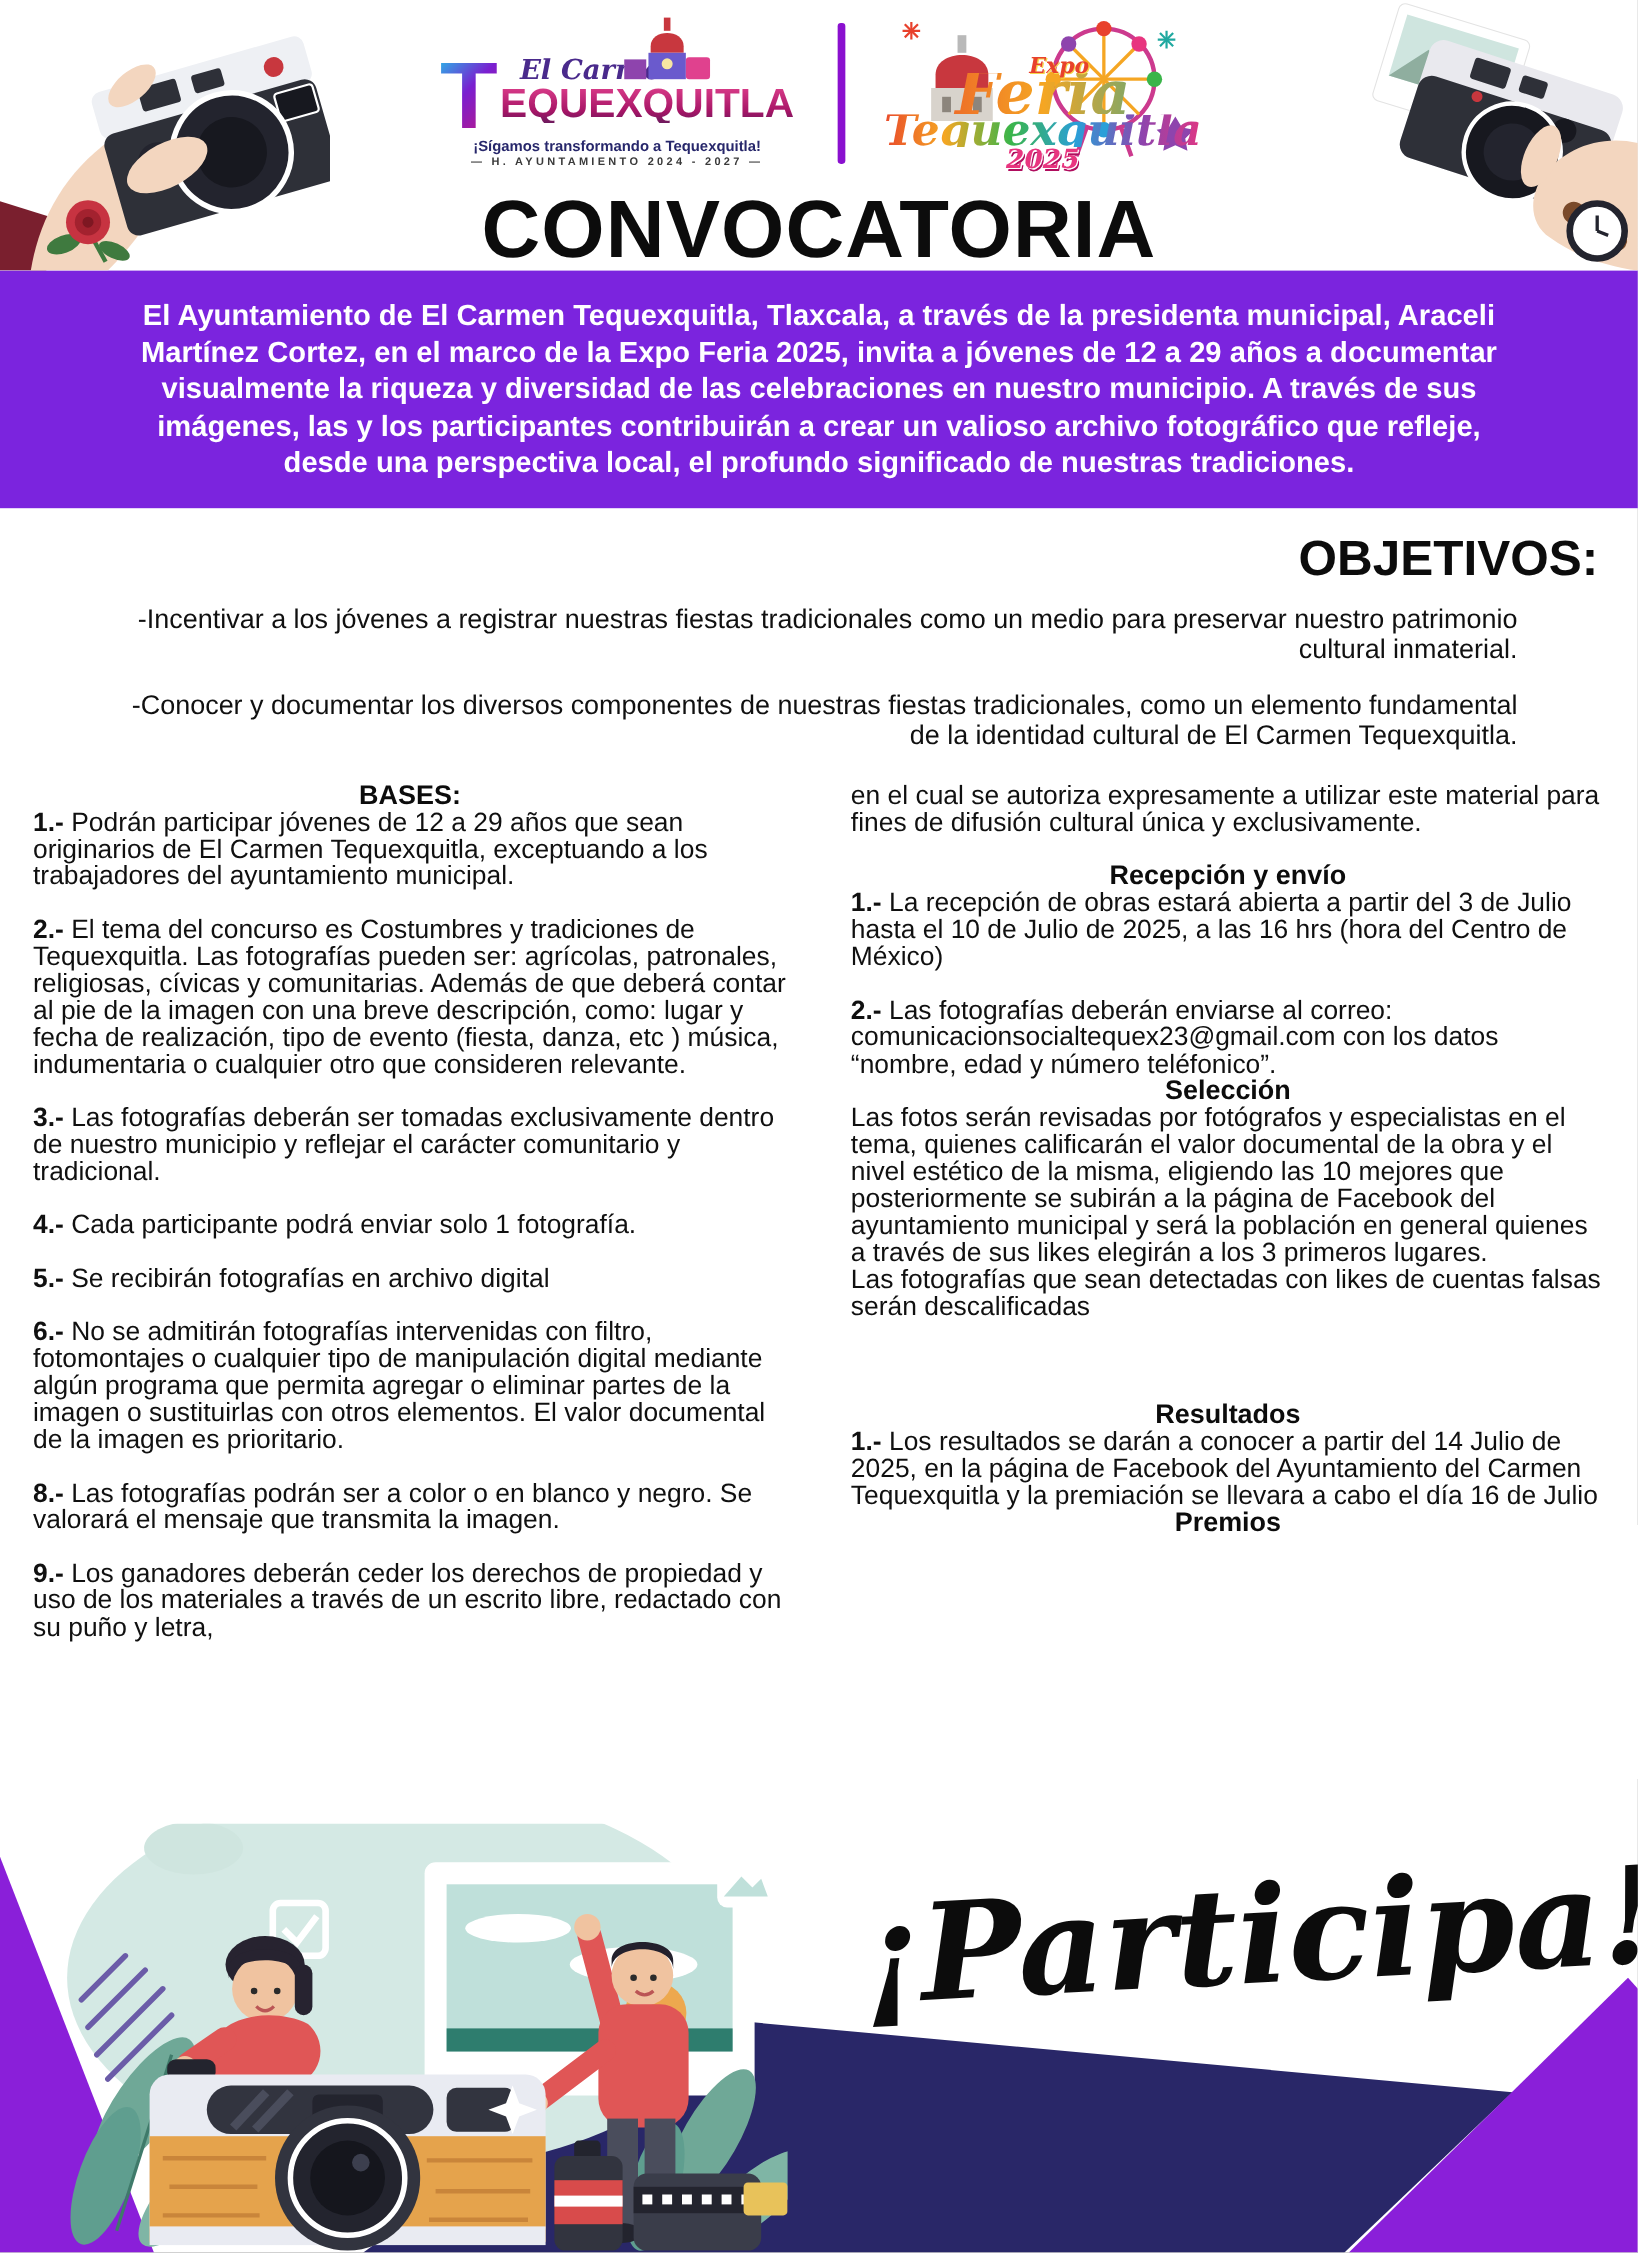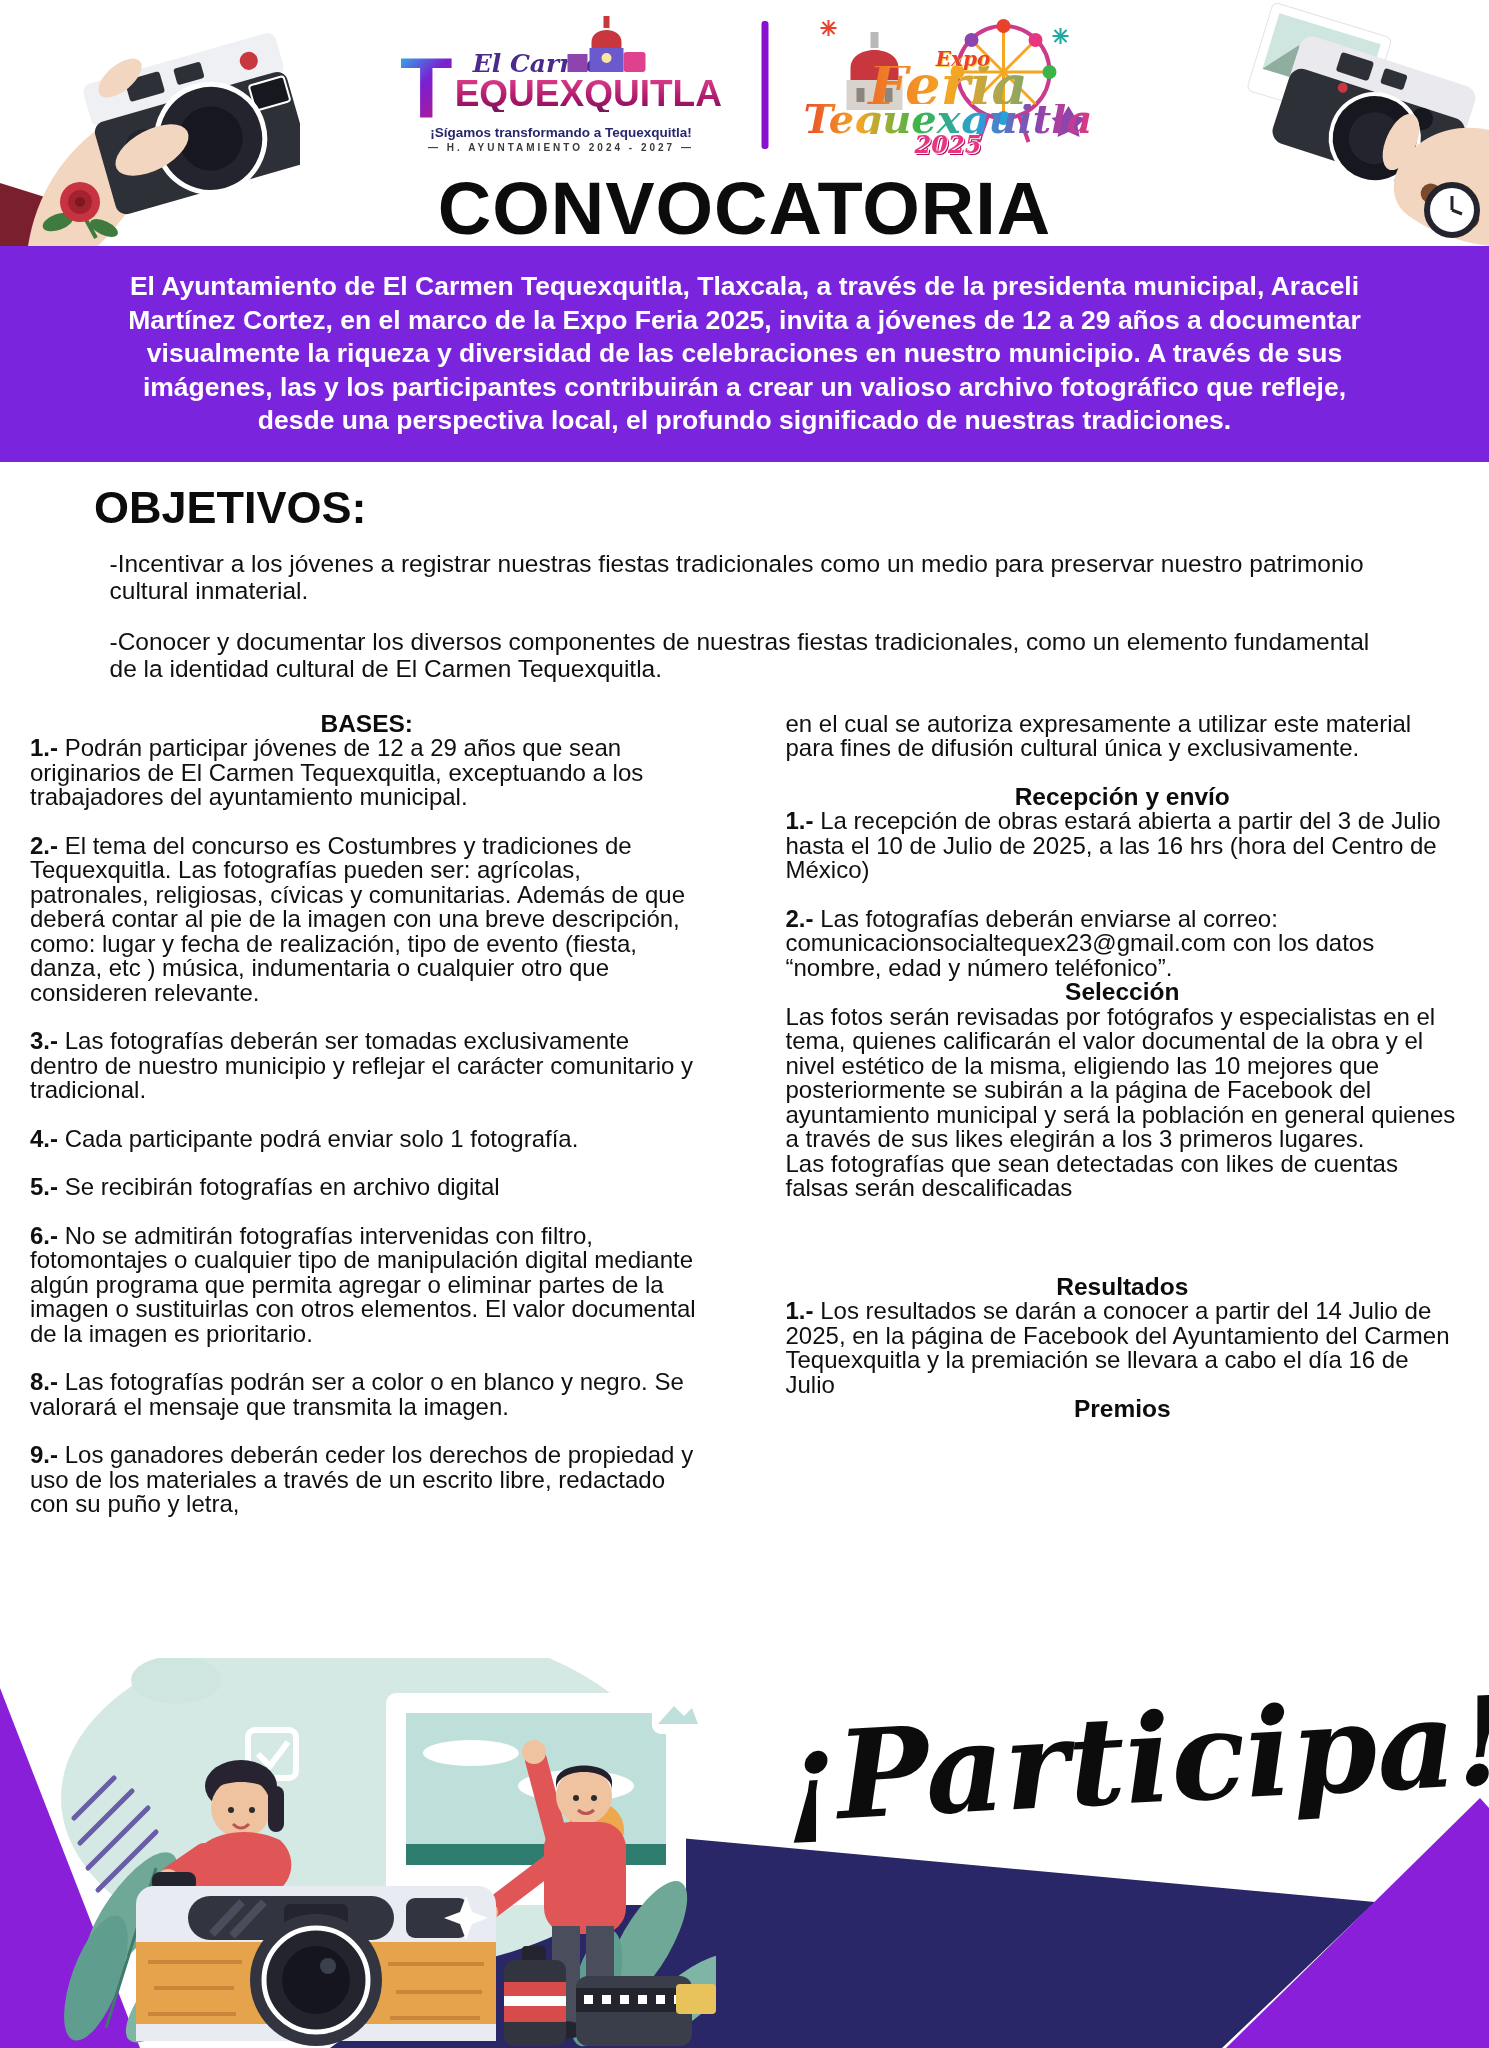--- a/index.html
+++ b/index.html
@@ -46,25 +46,25 @@
      background:linear-gradient(90deg,#e8412c,#f5a623,#3bb54a,#2a9fd8,#8e44ad,#e8357f);
      -webkit-background-clip:text;background-clip:text;color:transparent;}
   .lr-year{font-family:"DejaVu Serif",serif;font-style:italic;font-size:24px;font-weight:bold;
      color:#e8357f;line-height:22px;text-shadow:1px 1px 0 #fff,2px 2px 0 #b00d5e;}
   .title{position:absolute;bottom:0px;width:100%;text-align:center;z-index:2;
     font-size:74px;font-weight:bold;letter-spacing:1px;color:#0c0c0c;line-height:74px;}
   
   .banner{background:var(--purple,#7b24de);color:#fff;font-weight:bold;
     font-size:26.5px;line-height:33.5px;text-align:center;padding:24px 118px;}
   
-  .objetivos{text-align:left;padding:10px 94px 0;}
+  .objetivos{text-align:right;padding:10px 36px 0;}
   .objetivos h2{font-size:45px;font-weight:bold;margin:10px 0 16px;color:#0c0c0c;}
   .objetivos p{font-size:24.5px;line-height:27px;margin:0 auto 24px;max-width:1270px;color:#101010;}
   
-  .columns{display:grid;grid-template-columns:1fr 1fr;column-gap:82px;
+  .columns{display:grid;grid-template-columns:1fr 1fr;column-gap:58px;
     padding:6px 30px 0 30px;font-size:24px;line-height:24.5px;color:#101010;}
   .col{min-width:0;}
   .sec-head{font-weight:bold;text-align:center;margin:0;font-size:24.5px;color:#0c0c0c;}
   .item{margin:0 0 24px;}
   .item:last-child{margin-bottom:0;}
   .tight p{margin:0;}
   .gap-big{margin-top:74px;}
   
   .footer{position:absolute;left:0;bottom:0;width:1489px;height:420px;}
   .shape{position:absolute;left:0;bottom:0;width:1489px;height:420px;}

